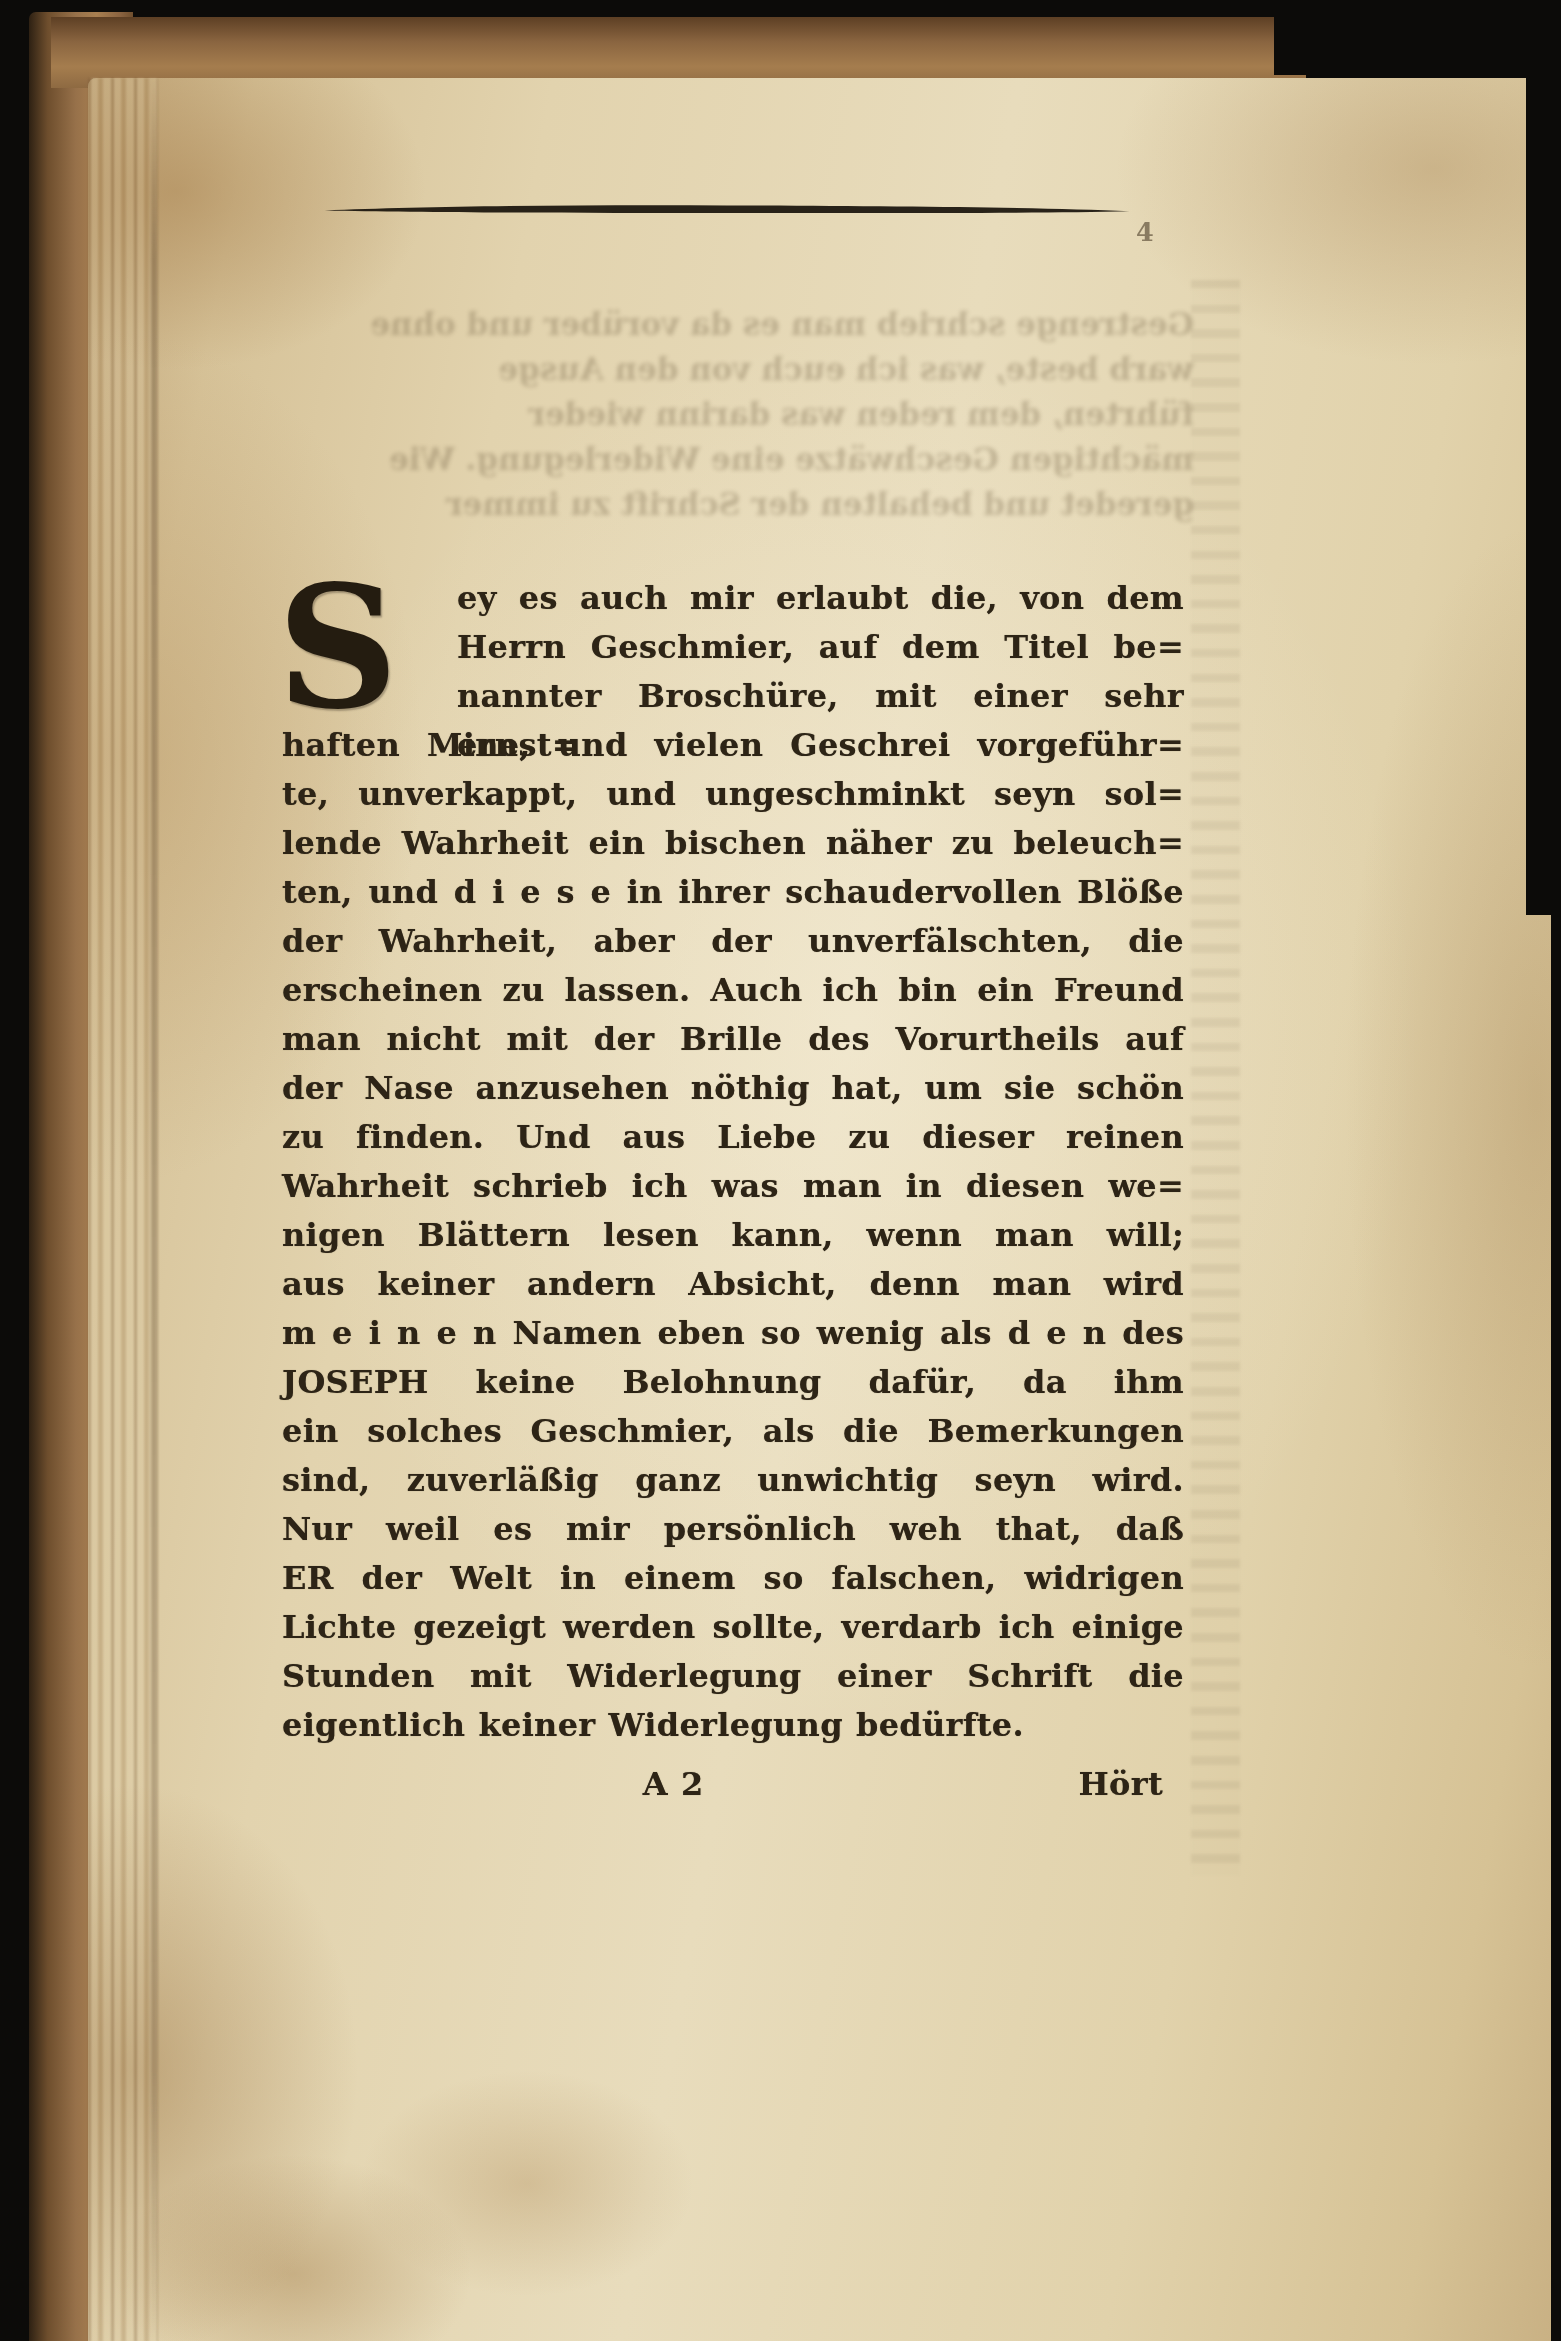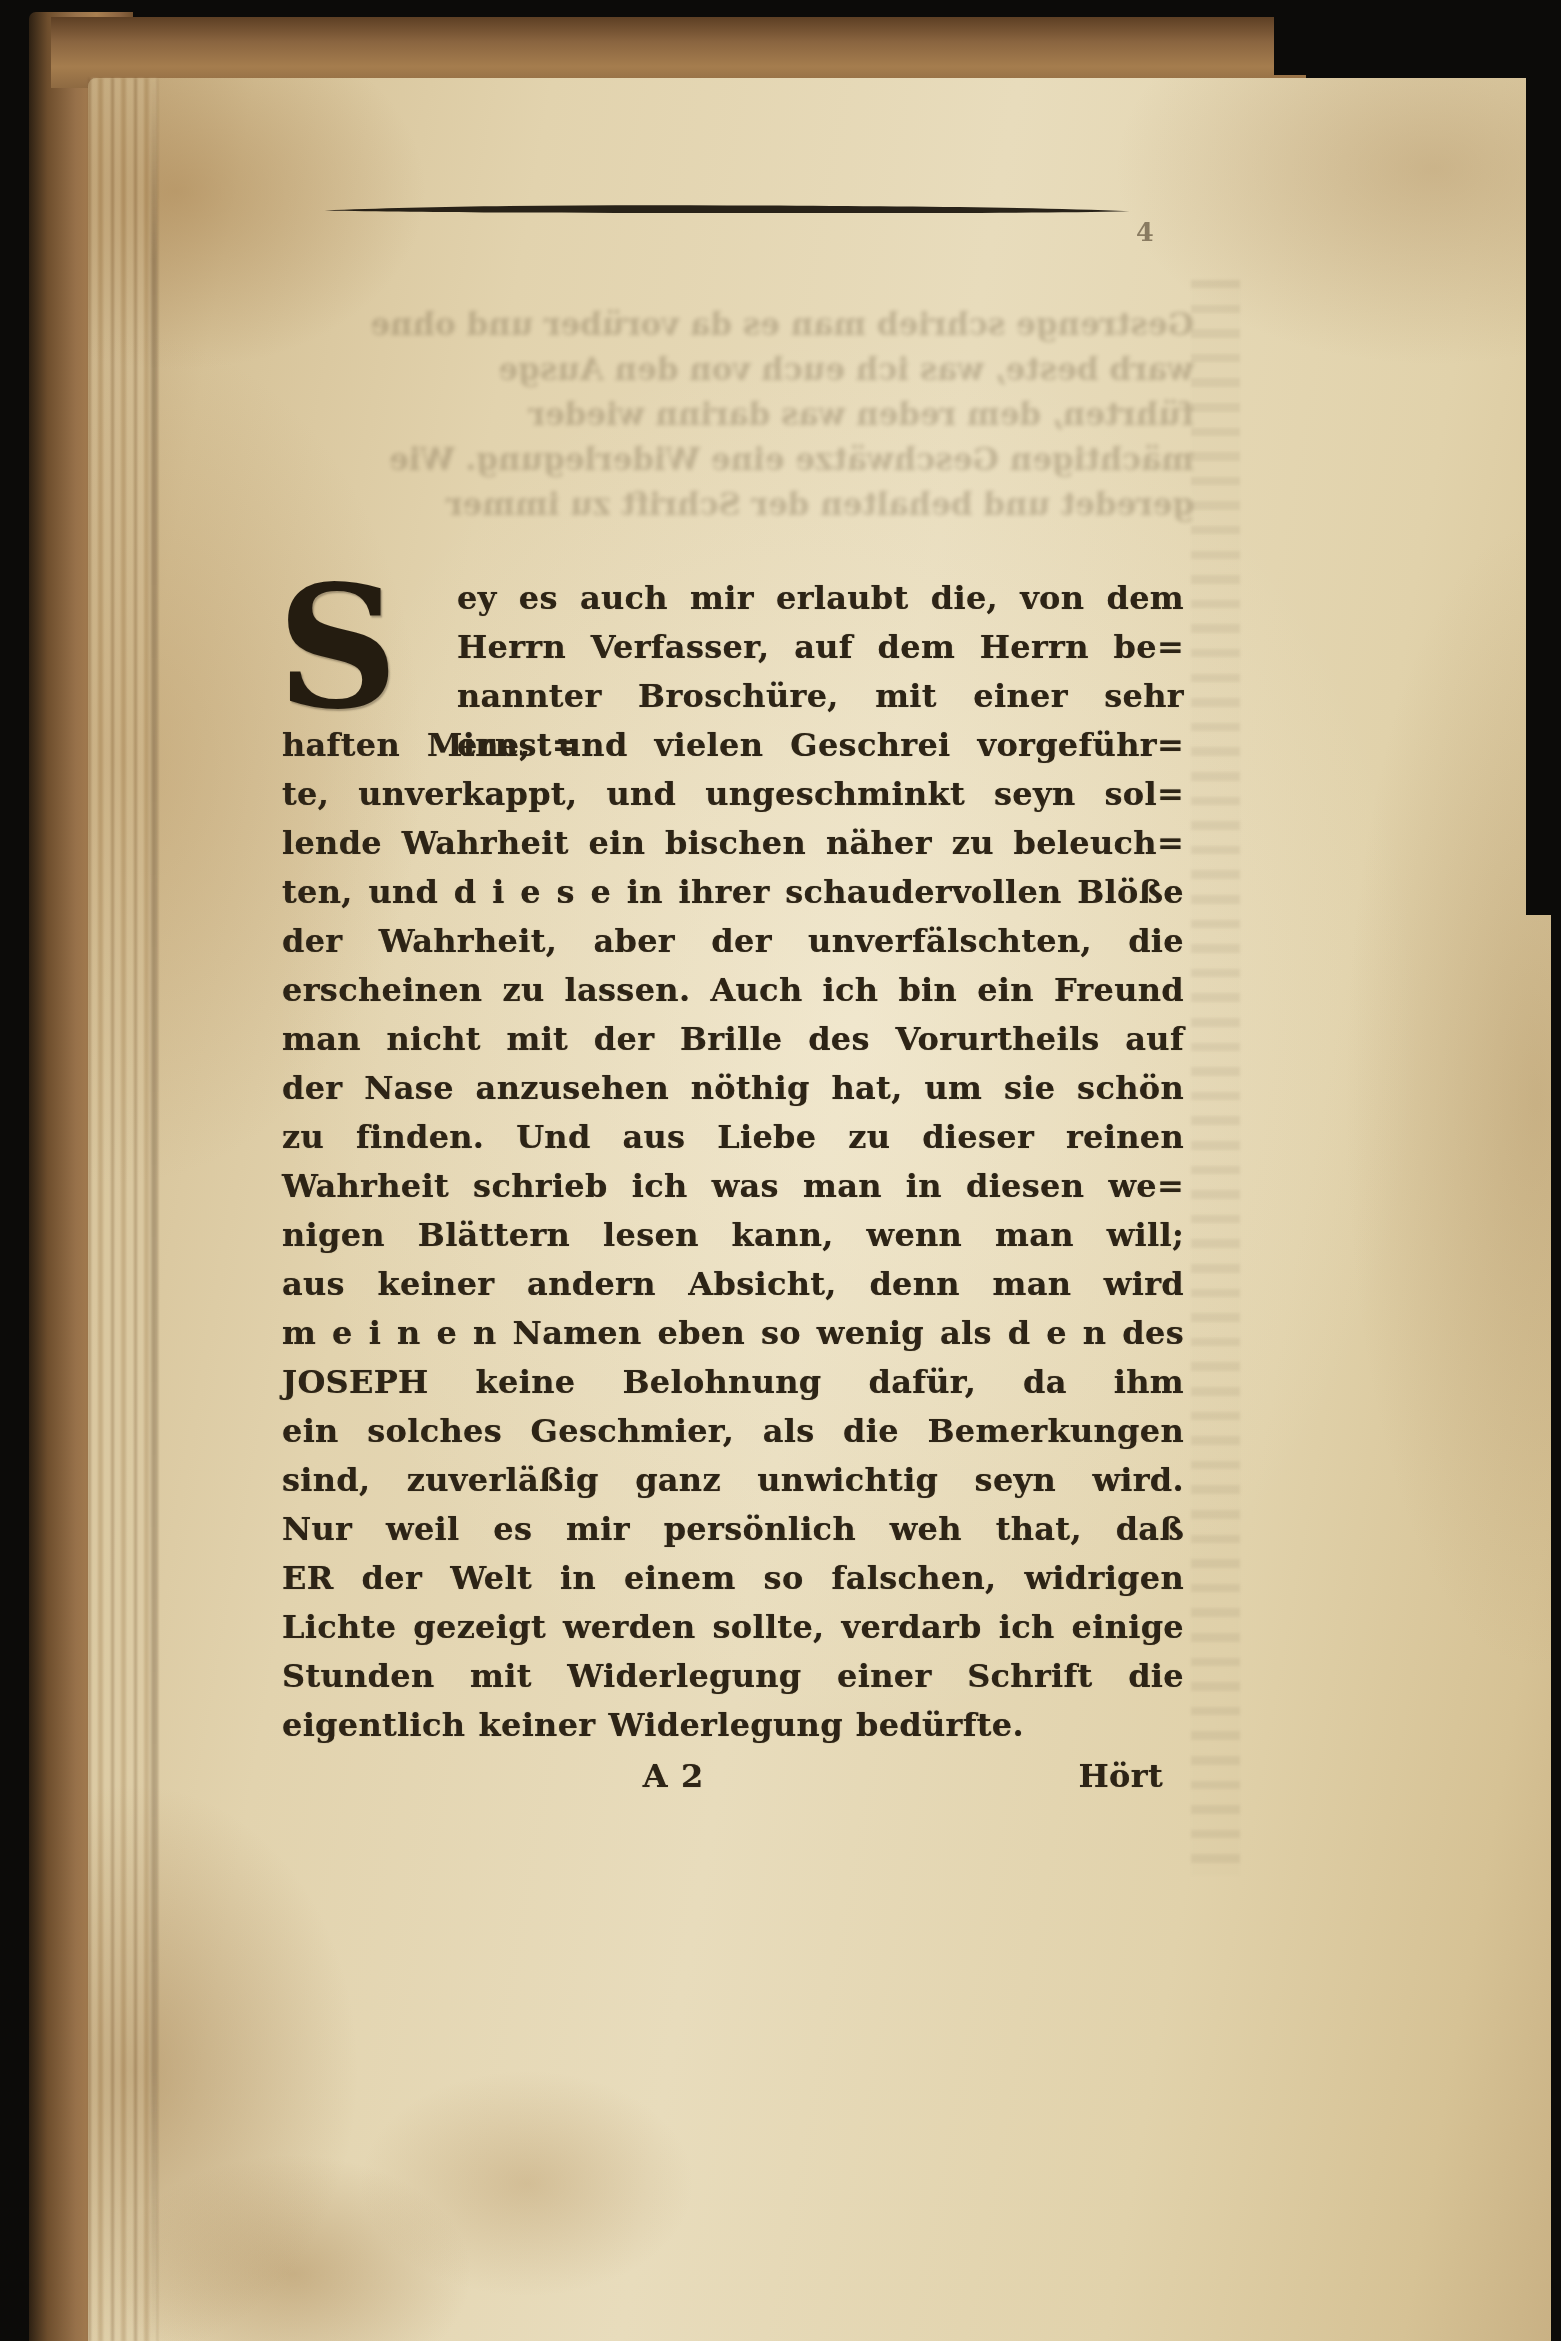--- a/index.html
+++ b/index.html
@@ -99,21 +99,21 @@
     text-align: justify; text-align-last: justify;
     box-sizing: border-box; width: 100%;
   }
   .line.indent { padding-left: 175px; }
   .line.short  { text-align-last: left; }
   .drop-cap {
     position: absolute; left: -5.1px; top: -3.4px;
     font-size: 168px; line-height: 155px; font-weight: bold;
     color: #241c10; text-shadow: 1.7px 1.7px 1.7px rgba(36,28,16,.30);
   }
-  .footer-line { position: relative; height: 49px; line-height: 49px; margin-top: 2px; }
+  .footer-line { position: relative; height: 49px; line-height: 49px; margin-top: 10px; }
   .footer-line .sig   { position: absolute; left: 40%; }
   .footer-line .catch { position: absolute; right: 21px; }
 
   
   .black-top-right  { position: absolute; left: 1274px; top: 0; width: 288px; height: 75px;  background: #0c0b09; }
   .black-right-strip{ position: absolute; left: 1526px; top: 0; width: 36px;  height: 915px; background: #0c0b09; }
 </style>
 </head>
 <body>
 
@@ -142,21 +142,21 @@
     <div class="ghost-line">warb beste, was ich euch von den Ausge</div>
     <div class="ghost-line">führten, dem reden was darinn wieder</div>
     <div class="ghost-line">mächtigen Geschwätze eine Widerlegung. Wie</div>
     <div class="ghost-line">geredet und behalten der Schrift zu immer</div>
   </div>
   <div class="ghost-col"></div>
 
   <div class="text-block">
     <div class="drop-cap">S</div>
     <div class="line indent">ey es auch mir erlaubt die, von dem</div>
-    <div class="line indent">Herrn Verfasser, auf dem Herrn be=</div>
+    <div class="line indent">Herrn Geschmier, auf dem Titel be=</div>
     <div class="line indent">nannter Broschüre, mit einer sehr ernst=</div>
     <div class="line">haften Mine, und vielen Geschrei vorgeführ=</div>
     <div class="line">te, unverkappt, und ungeschminkt seyn sol=</div>
     <div class="line">lende Wahrheit ein bischen näher zu beleuch=</div>
     <div class="line">ten, und d i e s e in ihrer schaudervollen Blöße</div>
     <div class="line">der Wahrheit, aber der unverfälschten, die</div>
     <div class="line">erscheinen zu lassen.  Auch ich bin ein Freund</div>
     <div class="line">man nicht mit der Brille des Vorurtheils auf</div>
     <div class="line">der Nase anzusehen nöthig hat, um sie schön</div>
     <div class="line">zu finden.   Und aus Liebe zu dieser reinen</div>

